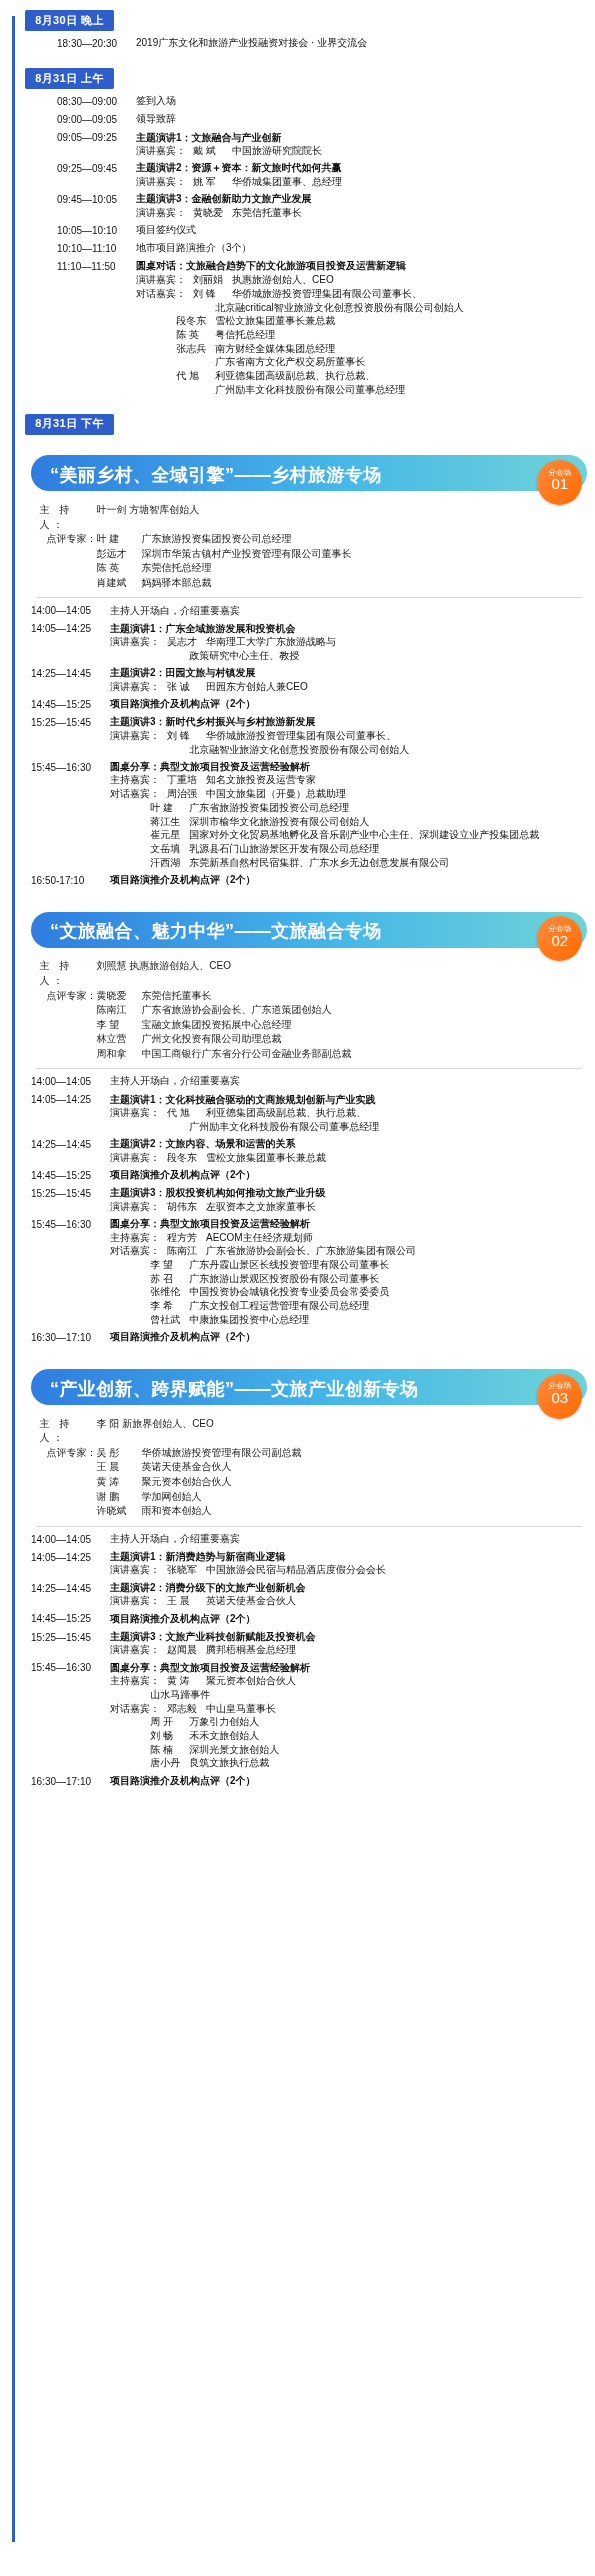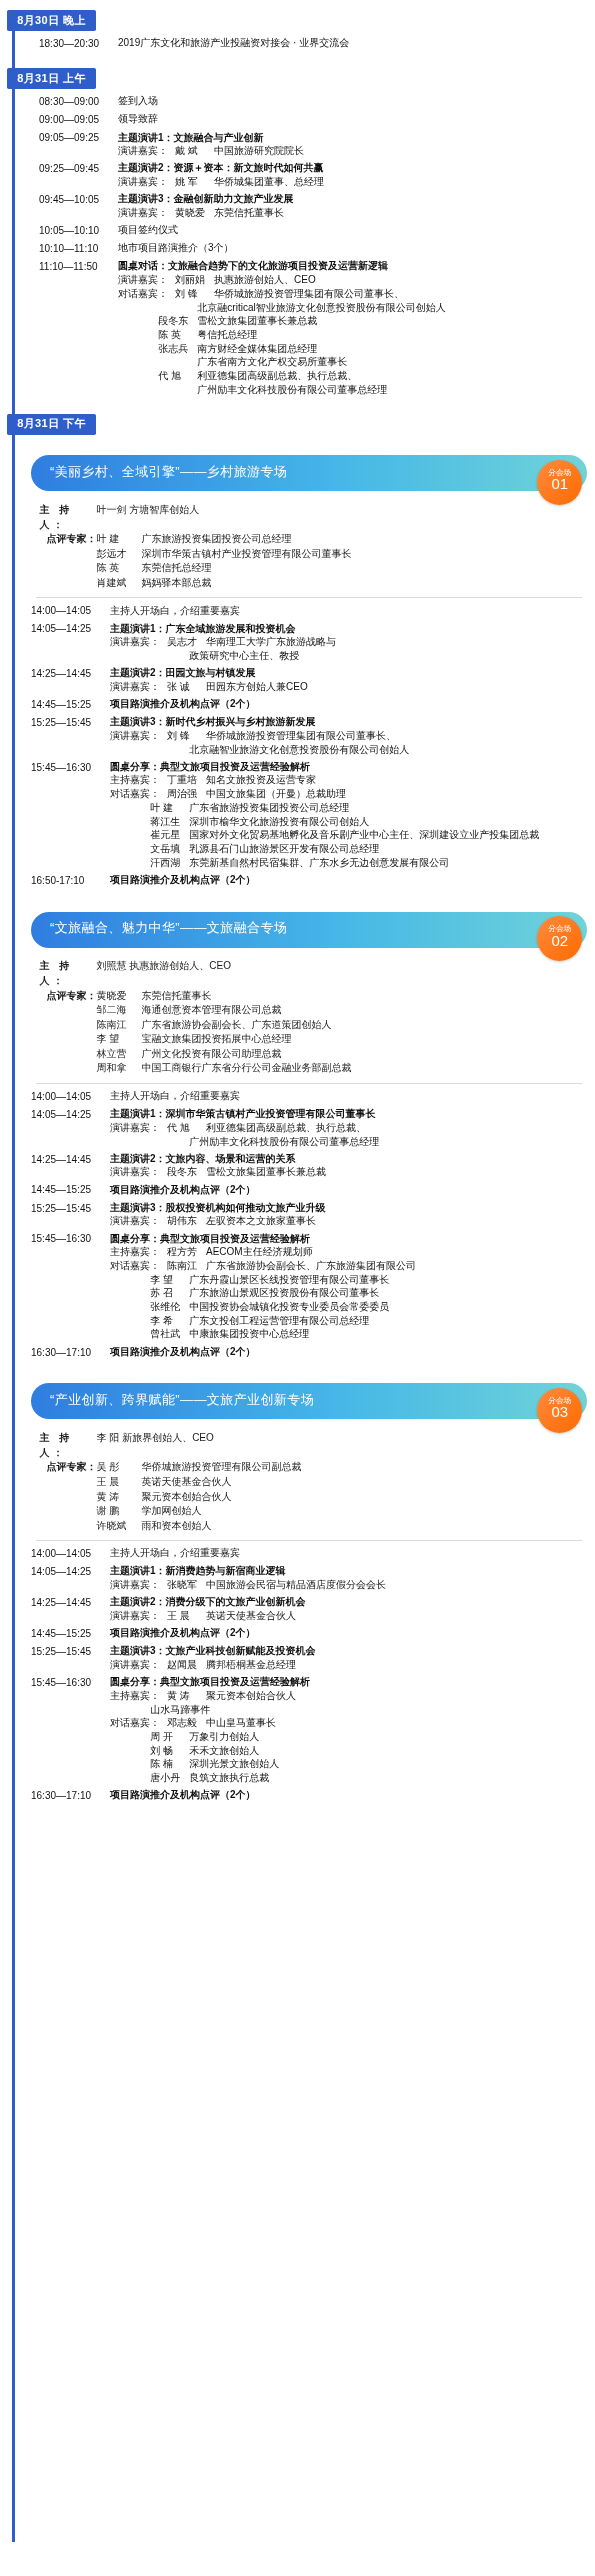--- a/index.html
+++ b/index.html
@@ -27,21 +27,21 @@
     display: inline-block;
     margin-left: 6.9px;
     background: #2f5ecb;
     color: #fff;
     font-size: 11px;
     font-weight: bold;
     padding: 2.6px 10.3px 3.4px 10.3px;
     border-radius: 1.7px;
     letter-spacing: 0.4px;
   }
-  .date-wrap { padding-top: 10.3px; }
+  .date-wrap { padding-top: 10.3px; padding-left: 18px; }
   .date-wrap.second { padding-top: 13.7px; }
 
   
   .sched { margin: 5.2px 0 0 39px; }
   .row { display: flex; align-items: flex-start; margin-bottom: 0.9px; line-height: 13.7px; }
   .time {
     width: 79px;
     flex: 0 0 79px;
     font-size: 10px;
     color: #111;
@@ -65,35 +65,35 @@
   }
   .session-head .bar {
     position: absolute; left:0; right: 0; top: 5.2px; height: 36px;
     border-radius: 18px;
   }
   .s1 .bar { background: linear-gradient(90deg,#2f7de0 0%, #45b7e8 55%, #6fd3d8 100%); }
   .s2 .bar { background: linear-gradient(90deg,#2f7de0 0%, #45b7e8 55%, #6fd3d8 100%); }
   .s3 .bar { background: linear-gradient(90deg,#2f7de0 0%, #45b7e8 55%, #6fd3d8 100%); }
   .session-title {
     position: absolute; left: 19px; top: 13px;
-    color: #fff; font-size: 13px; font-weight: normal; letter-spacing: 0.4px;
+    color: #fff; font-size: 18px; font-weight: bold; letter-spacing: 0.4px;
   }
   .badge {
     position: absolute; right: 5.2px; top: 10px;
     width: 45px; height: 45px; border-radius: 50%;
     background: linear-gradient(135deg,#ff8a3d 0%, #ff6a00 100%);
     color: #fff; text-align: center;
     box-shadow: 0 0.9px 2.6px rgba(0,0,0,.2);
   }
   .badge .t { font-size: 7.7px; line-height: 9.4px; padding-top: 7.7px; }
   .badge .n { font-size: 15px; font-weight: normal; line-height: 13.7px; }
 
   .host-block { margin: 6.9px 0 0 8.6px; }
   .host-row { display: flex; font-size: 10px; line-height: 14.6px; }
-  .host-row .k { flex: 0 0 57px; font-weight: bold; letter-spacing: 3.4px; }
+  .host-row .k { flex: 0 0 57px; font-weight: normal; letter-spacing: 3.4px; }
   .host-row .k.noLS { letter-spacing: 0px; text-align: right; }
   .host-row .v { flex: 1 1 auto; }
   .host-row .v .nm { display:inline-block; min-width: 45px; }
   .sub-list { margin-left: 57px; font-size: 10px; line-height: 14.6px; }
   .sub-list .nm { display:inline-block; min-width: 45px; }
 
   .divider { height: 0.9px; background: #d9d9d9; margin: 6.9px 5.2px 5.2px 5.2px; }
 
   .foot {
     margin: 22px 0 8.6px 0;
@@ -374,40 +374,39 @@
         <div class="host-block">
           <div class="host-row">
             <div class="k">主 持 人：</div>
             <div class="v">刘照慧   执惠旅游创始人、CEO</div>
           </div>
           <div class="host-row">
             <div class="k noLS">点评专家：</div>
             <div class="v"><span class="nm">黄晓爱</span><span>东莞信托董事长</span></div>
           </div>
           <div class="sub-list">
-            <div><span class="nm">邹二海</span><span>海通创意资本管理有限公司总裁</span></div>
             <div><span class="nm">陈南江</span><span>广东省旅游协会副会长、广东道策团创始人</span></div>
             <div><span class="nm">李  望</span><span>宝融文旅集团投资拓展中心总经理</span></div>
             <div><span class="nm">林立营</span><span>广州文化投资有限公司助理总裁</span></div>
             <div><span class="nm">周和拿</span><span>中国工商银行广东省分行公司金融业务部副总裁</span></div>
           </div>
         </div>
         <div class="divider"></div>
         <div>
           <div class="row">
             <div class="time">14:00—14:05</div>
             <div class="body">
               <div class="">主持人开场白，介绍重要嘉宾</div>
             </div>
           </div>
           <div class="gap"></div>
           <div class="row">
             <div class="time">14:05—14:25</div>
             <div class="body">
-              <div class="ttl">主题演讲1：深圳市华策古镇村产业投资管理有限公司董事长</div>
+              <div class="ttl">主题演讲1：文化科技融合驱动的文商旅规划创新与产业实践</div>
               <div class="sub">
                 <span class="lbl">演讲嘉宾：</span>
                 <span class="val"><span class="nm2">代  旭</span><span>利亚德集团高级副总裁、执行总裁、</span></span>
               </div>
               <div class="sub">
                 <span class="lbl">&nbsp;&nbsp;&nbsp;&nbsp;&nbsp;&nbsp;&nbsp;&nbsp;&nbsp;&nbsp;&nbsp;&nbsp;</span>
                 <span class="val"><span class="nm2"></span><span>广州励丰文化科技股份有限公司董事总经理</span></span>
               </div>
             </div>
           </div>

